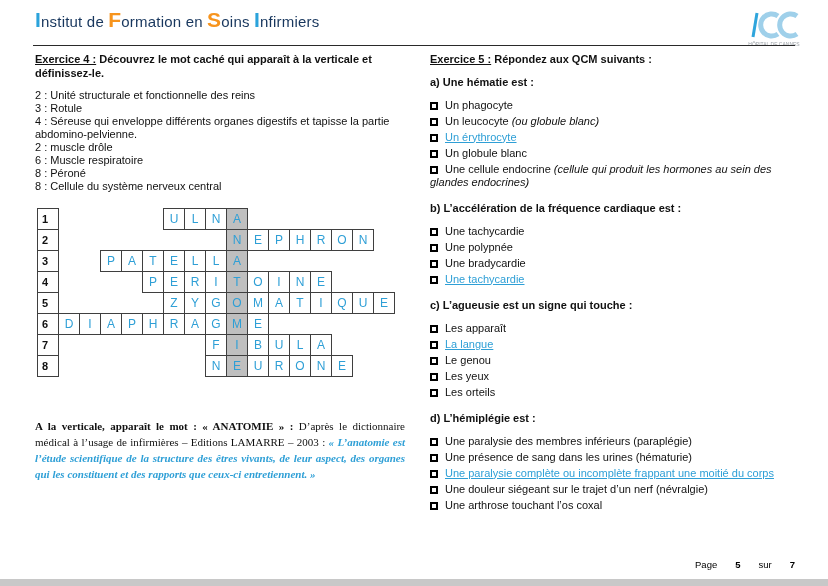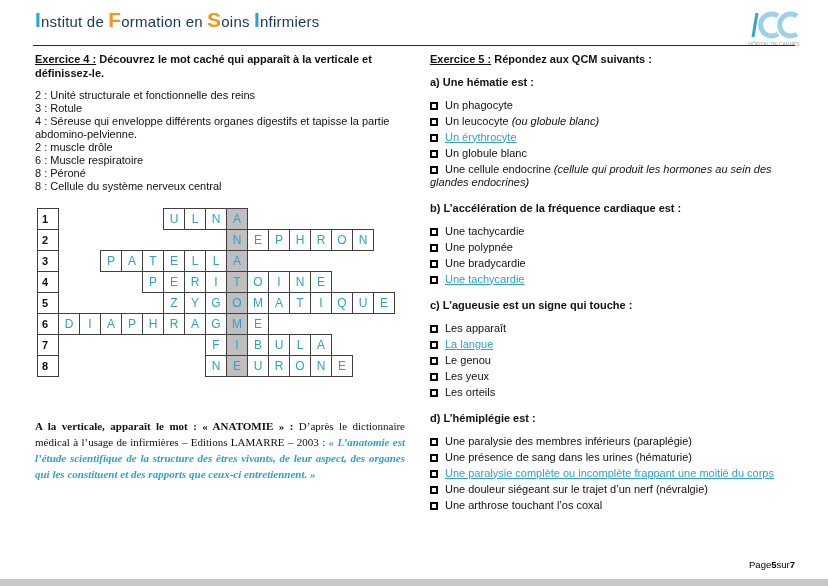--- a/index.html
+++ b/index.html
@@ -39,21 +39,21 @@
 
   
   .qblock { margin-bottom:13px; }
   .qlabel { font-weight:700; margin-bottom:10px; line-height:13px; }
   .qitem { line-height:13px; margin-bottom:3px; }
   .qitem.correct { color:var(--accent);text-decoration:underline; }
   .cbx { display:inline-block; width:8px; height:8px; border:2px solid #000;
          margin-right:7px; vertical-align:-1px; }
 
   .footer { position:absolute; right:33px; bottom:16px; font-size:9.5px; color:#000; }
-  .footer span { margin-left:0; }
+  .footer span { margin-left:18px; }
   .footer .bold { font-weight:700; }
 </style>
 </head>
 <body>
 
 <div class="page">
 
   <div class="header">
     <div class="title"><span class="cap" style="color: rgb(43, 163, 219);">I</span><span style="color: rgb(23, 54, 93);">nstitut de </span><span class="cap" style="color: rgb(247, 148, 29);">F</span><span style="color: rgb(23, 54, 93);">ormation en </span><span class="cap" style="color: rgb(247, 148, 29);">S</span><span style="color: rgb(23, 54, 93);">oins </span><span class="cap" style="color: rgb(43, 163, 219);">I</span><span style="color: rgb(23, 54, 93);">nfirmiers</span></div>
     <div class="logo">

